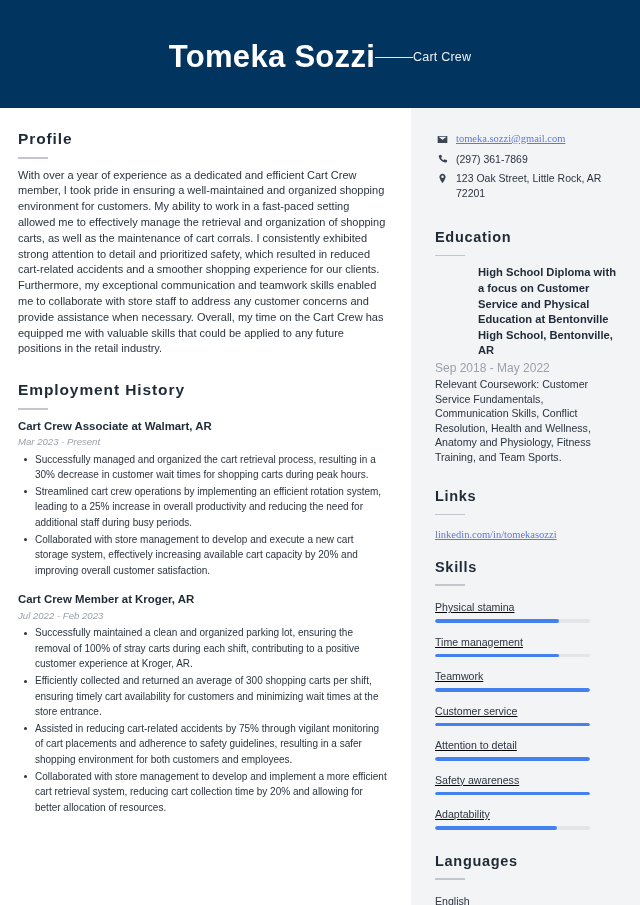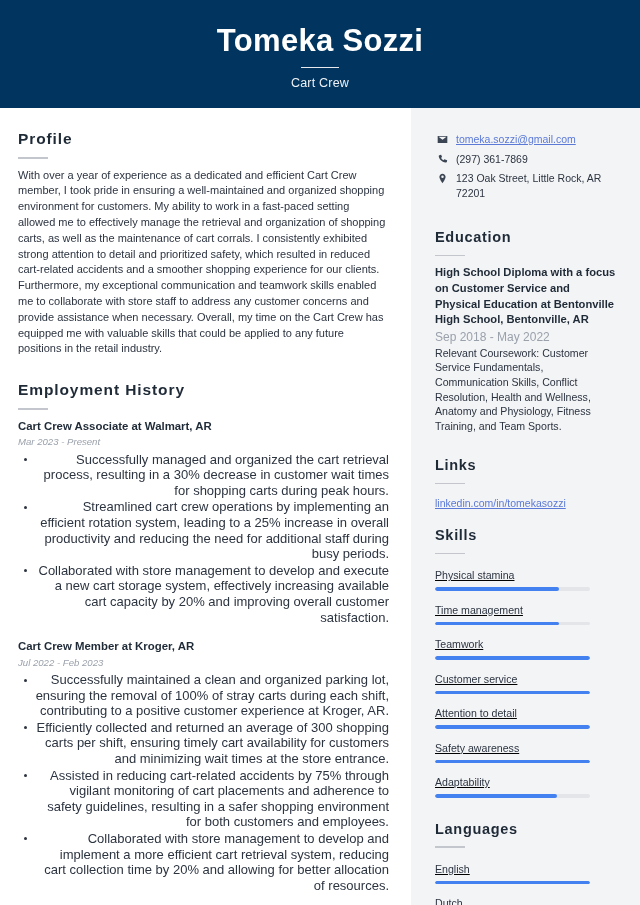--- a/index.html
+++ b/index.html
@@ -17,21 +17,21 @@
     overflow: hidden;
     background: #ffffff;
   }
 
   
   .header {
     width: 640px;
     height: 108px;
     background: #01355f;
     display: flex;
-    flex-direction: column;
+    flex-direction: row;
     align-items: center;
     justify-content: center;
     padding-top: 6px;
   }
   .header-name {
     color: #ffffff;
     font-size: 31px;
     font-weight: 700;
     letter-spacing: 0.3px;
     line-height: 1.1;
@@ -111,26 +111,25 @@
     line-height: 1.3;
     font-style: italic;
   }
   ul.bullets {
     list-style: none;
     margin: 0;
     padding: 0;
   }
   ul.bullets li {
     position: relative;
-    font-size: 13px;
+    font-size: 10px;
     line-height: 15.6px;
     color: #2c3440;
     padding-left: 17px;
     margin-bottom: 1px;
-    text-align: right;
   }
   ul.bullets li::before {
     content: "";
     position: absolute;
     left: 6px;
     top: 6.5px;
     width: 3px;
     height: 3px;
     border-radius: 50%;
     background: #2c3440;
@@ -157,27 +156,29 @@
     font-size: 10.5px;
     line-height: 14.6px;
     color: #2c3440;
   }
   a.link {
     color: #5b79d6;
     text-decoration: underline;
     font-size: 10.5px;
     line-height: 14.6px;
     word-break: break-all;
+    font-family: Liberation Serif, serif;
   }
 
   .edu-title {
     font-size: 11.2px;
     font-weight: 700;
     color: #1f2a37;
     line-height: 15.6px;
+    margin-left: 43px;
   }
   .edu-date {
     font-size: 12px;
     color: #9aa1ab;
     margin: 2px 0 2px 0;
   }
   .edu-desc {
     font-size: 10.6px;
     line-height: 14.6px;
     color: #2c3440;

